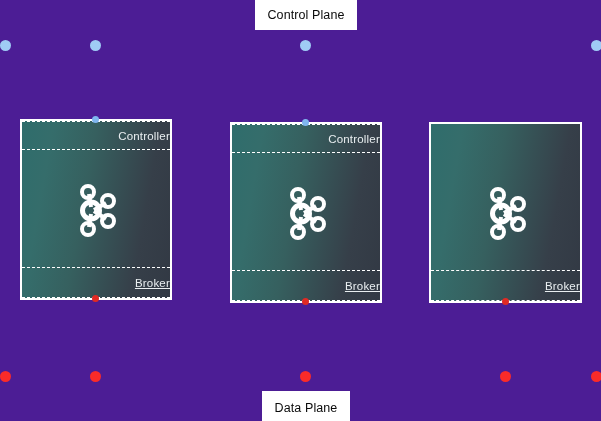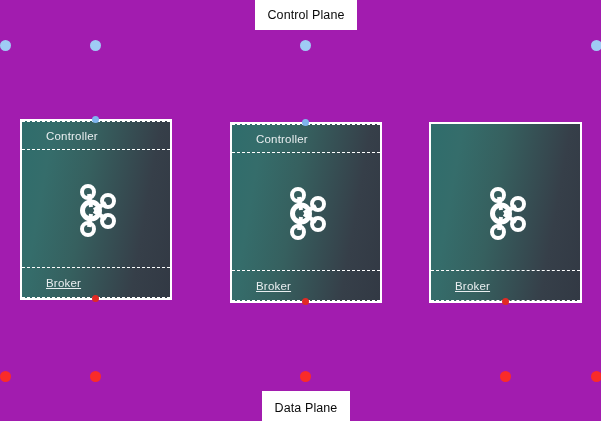--- a/index.html
+++ b/index.html
@@ -13,21 +13,21 @@
     position: relative;
     overflow: hidden;
     font-family: "Liberation Sans", sans-serif;
   }
 
   #stage {
     position: absolute;
     left: 0; top: 0;
     width: 601px;
     height: 421px;
-    background: #a21caf;
+    background: #4c1d95;
   }
 
   
   .plane-label {
     position: absolute;
     background: #ffffff;
     color: #0a0a0a;
     font-size: 12.5px;
     font-family: "Liberation Sans", sans-serif;
     display: flex;
@@ -83,26 +83,25 @@
   .card-inner {
     position: relative;
     width: 100%;
     height: 100%;
   }
 
   .section-label {
     position: absolute;
     left: 0;
     width: 100%;
-    text-align: left;
+    text-align: right;
     color: #e9eef0;
     font-size: 11.5px;
     font-family: "Liberation Sans", sans-serif;
     letter-spacing: 0.2px;
-    padding-left: 24px;
   }
   .label-controller { top: 9px; }
   .label-broker     { bottom: 9px; text-decoration: underline; }
 
   .divider {
     position: absolute;
     left: 0;
     width: 100%;
     height: 0;
     border-top: 1.5px dashed #ffffff;

